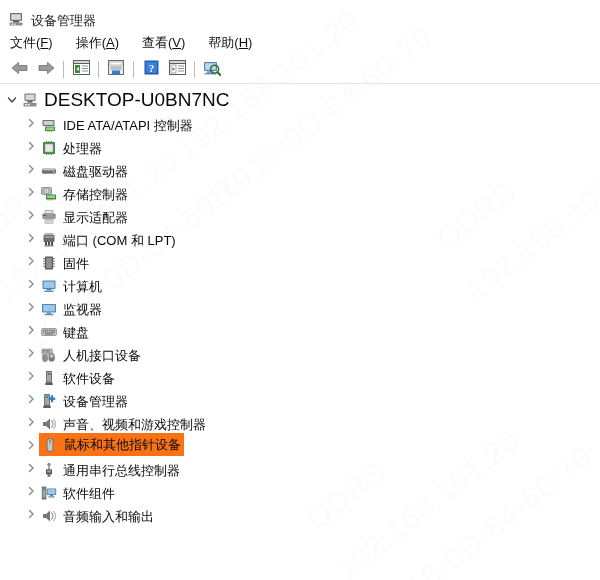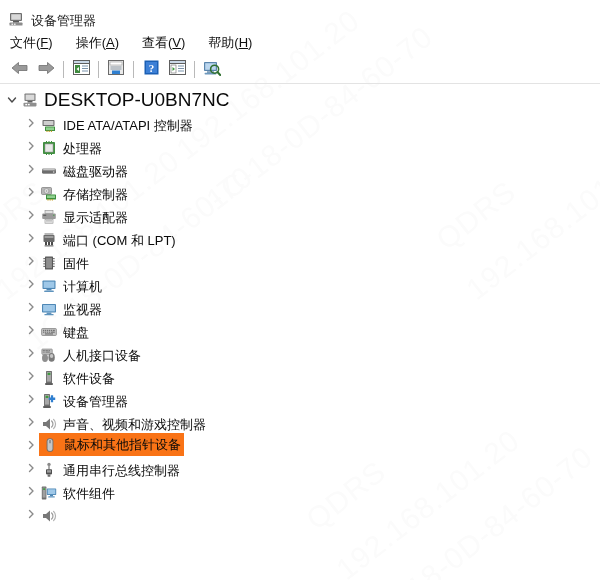--- a/index.html
+++ b/index.html
@@ -647,15 +647,16 @@
           <path d="M3.5 1.5 L7 5 L3.5 8.5" fill="none" stroke="#8a8a8a" stroke-width="1.4" stroke-linecap="round" stroke-linejoin="round"></path>
         </svg>
     </span>
     <span class="ic">
       <svg width="16" height="16" viewBox="0 0 16 16">
         <path d="M2 6 H5 L9 2.5 V13.5 L5 10 H2 Z" fill="#787878"></path>
         <path d="M10.6 5 a4 4 0 0 1 0 6" fill="none" stroke="#9a9a9a" stroke-width="1.2" stroke-linecap="round"></path>
         <path d="M12.6 3.4 a6.4 6.4 0 0 1 0 9.2" fill="none" stroke="#b2b2b2" stroke-width="1.2" stroke-linecap="round"></path>
       </svg>
     </span>
+    <span class="lbl">音频输入和输出</span>
   </div>
 
 </div>
 
 </body></html>

